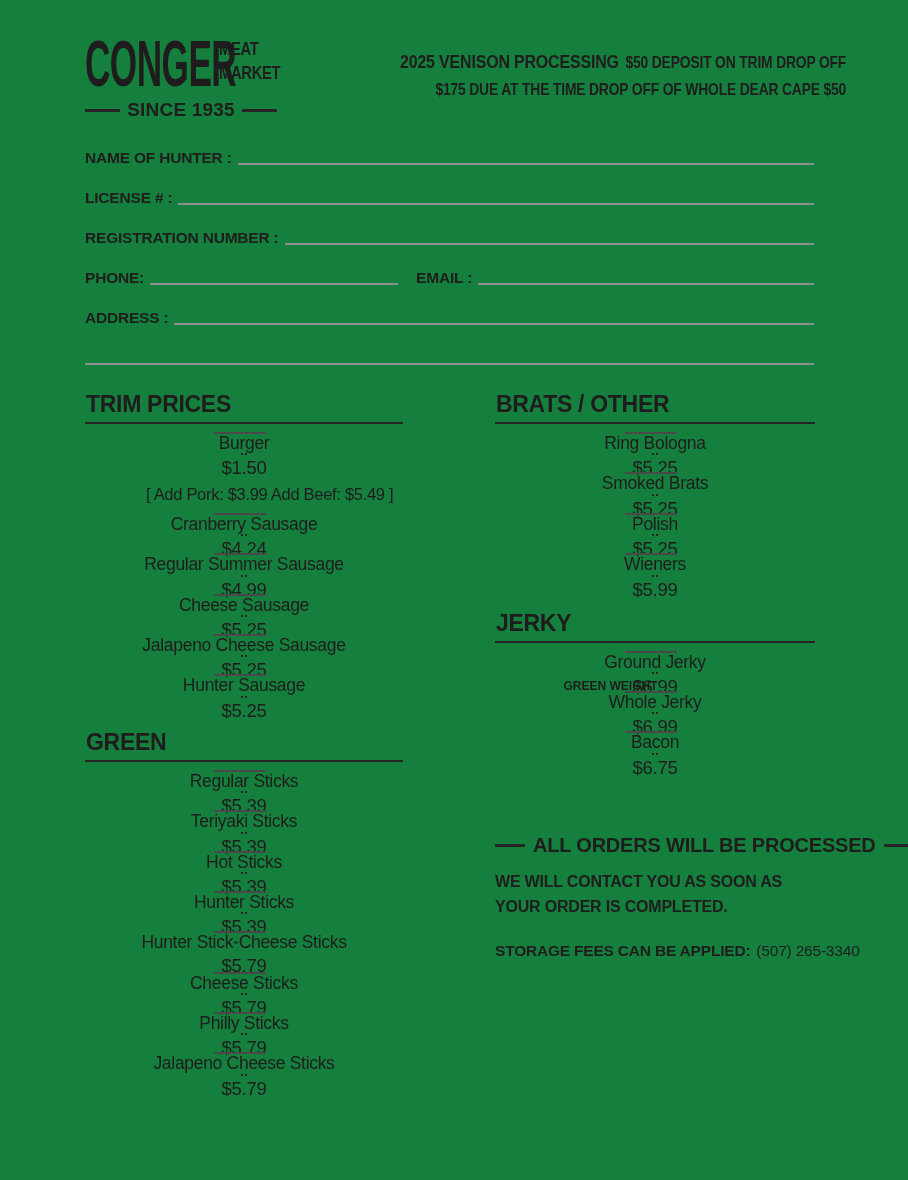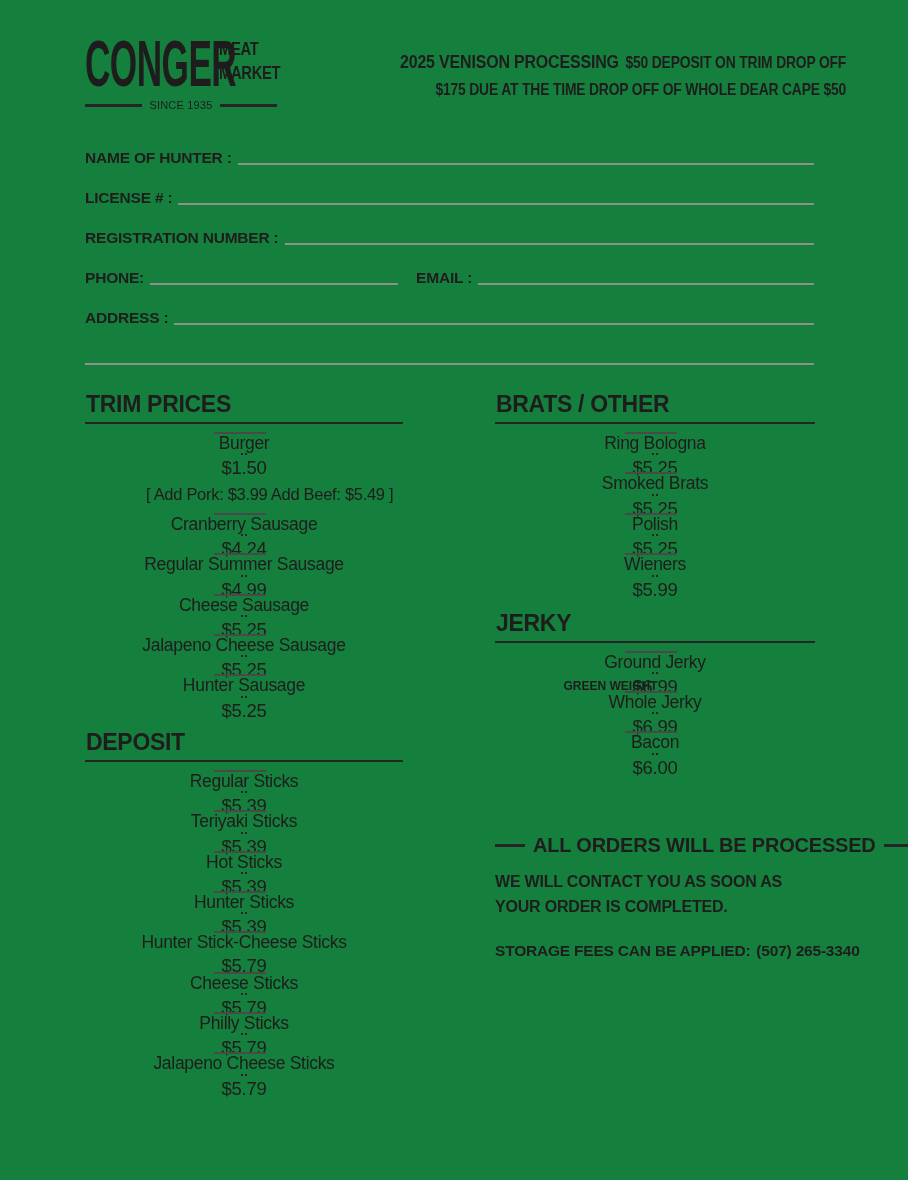--- a/index.html
+++ b/index.html
@@ -26,21 +26,21 @@
     transform: scaleX(0.55); transform-origin: 0 0; white-space: nowrap;
   }
   .logo-sub {
     position: absolute; left: 134px; top: -4px;
     font-size: 18px; font-weight: 700; letter-spacing: -0.4px; line-height: 1.32;
     transform: scaleX(0.82); transform-origin: 0 0;
   }
   .logo-since {
     position: absolute; left: 0; top: 57px; width: 192px;
     display: flex; align-items: center; gap: 7px;
-    font-size: 11px; font-weight: 400; letter-spacing: 0.2px;
+    font-size: 19px; font-weight: 700; letter-spacing: 0.2px;
   }
   .logo-since .rule { flex: 1; height: 3px; background: #262424; }
   .hdr-right {
     margin-left: auto; text-align: right; margin-top: 6px;
     line-height: 27px; white-space: nowrap;
     transform: scaleX(0.84); transform-origin: 100% 0;
   }
   .hdr-title { font-size: 19px; font-weight: 700; letter-spacing: -0.2px; }
   .hdr-sub { font-size: 16.5px; font-weight: 600; letter-spacing: -0.2px; margin-left: 8px; }
   .hdr-line2 { font-size: 16.5px; font-weight: 600; letter-spacing: -0.2px; }
@@ -77,21 +77,21 @@
   .note-row span { font-size: 16.5px; letter-spacing: -0.3px; line-height: 1.05; padding-bottom: 1px; white-space: nowrap; }
 
   
   .notes { margin-top: 70px; width: 330px; }
   .processed { display: flex; align-items: center; gap: 8px; }
   .processed .dash { width: 30px; height: 2.6px; background: #262424; flex: none; }
   .processed-text { font-size: 20px; font-weight: 700; letter-spacing: -0.2px; white-space: nowrap; }
   .para { margin-top: 11px; font-size: 15px; font-weight: 600; letter-spacing: -0.2px; line-height: 26px; }
   .contact { margin-top: 12px; font-size: 16px; font-weight: 700; letter-spacing: -0.2px; line-height: 25px; width: 300px; }
   .storage { margin-top: 23px; font-size: 15.5px; font-weight: 600; letter-spacing: -0.2px; white-space: nowrap; }
-  .storage b { font-weight: 700; margin-left: 6px; }
+  .storage b { font-weight: 400; margin-left: 6px; }
 </style>
 </head>
 <body>
 
 <div class="page">
 
   <div class="top">
     <div class="logo">
       <div class="logo-conger">CONGER</div>
       <div class="logo-sub">
@@ -178,21 +178,21 @@
         <span class="leader"></span>
         <span class="item-price">$5.25</span>
       </div>
       <div class="price-row">
         <span class="qty-blank"></span>
         <span class="item-label">Hunter Sausage</span>
         <span class="leader"></span>
         <span class="item-price">$5.25</span>
       </div>
 
-      <h2 class="sec mt">DEPOSIT</h2>
+      <h2 class="sec mt">GREEN</h2>
 
       <div class="price-row">
         <span class="qty-blank"></span>
         <span class="item-label">Regular Sticks</span>
         <span class="leader"></span>
         <span class="item-price">$5.39</span>
       </div>
       <div class="price-row">
         <span class="qty-blank"></span>
         <span class="item-label">Teriyaki Sticks</span>
@@ -280,21 +280,21 @@
         <span class="item-label">Whole Jerky</span>
         <span class="leader">
           <span class="leader-note">GREEN WEIGHT</span>
         </span>
         <span class="item-price">$6.99</span>
       </div>
       <div class="price-row">
         <span class="qty-blank"></span>
         <span class="item-label">Bacon</span>
         <span class="leader"></span>
-        <span class="item-price">$6.00</span>
+        <span class="item-price">$6.75</span>
       </div>
 
       <div class="notes">
         <div class="processed">
           <span class="dash"></span>
           <span class="processed-text">ALL ORDERS WILL BE PROCESSED</span>
           <span class="dash"></span>
         </div>
         <div class="contact">WE WILL CONTACT YOU AS SOON AS YOUR ORDER IS COMPLETED.</div>
         <div class="storage">

